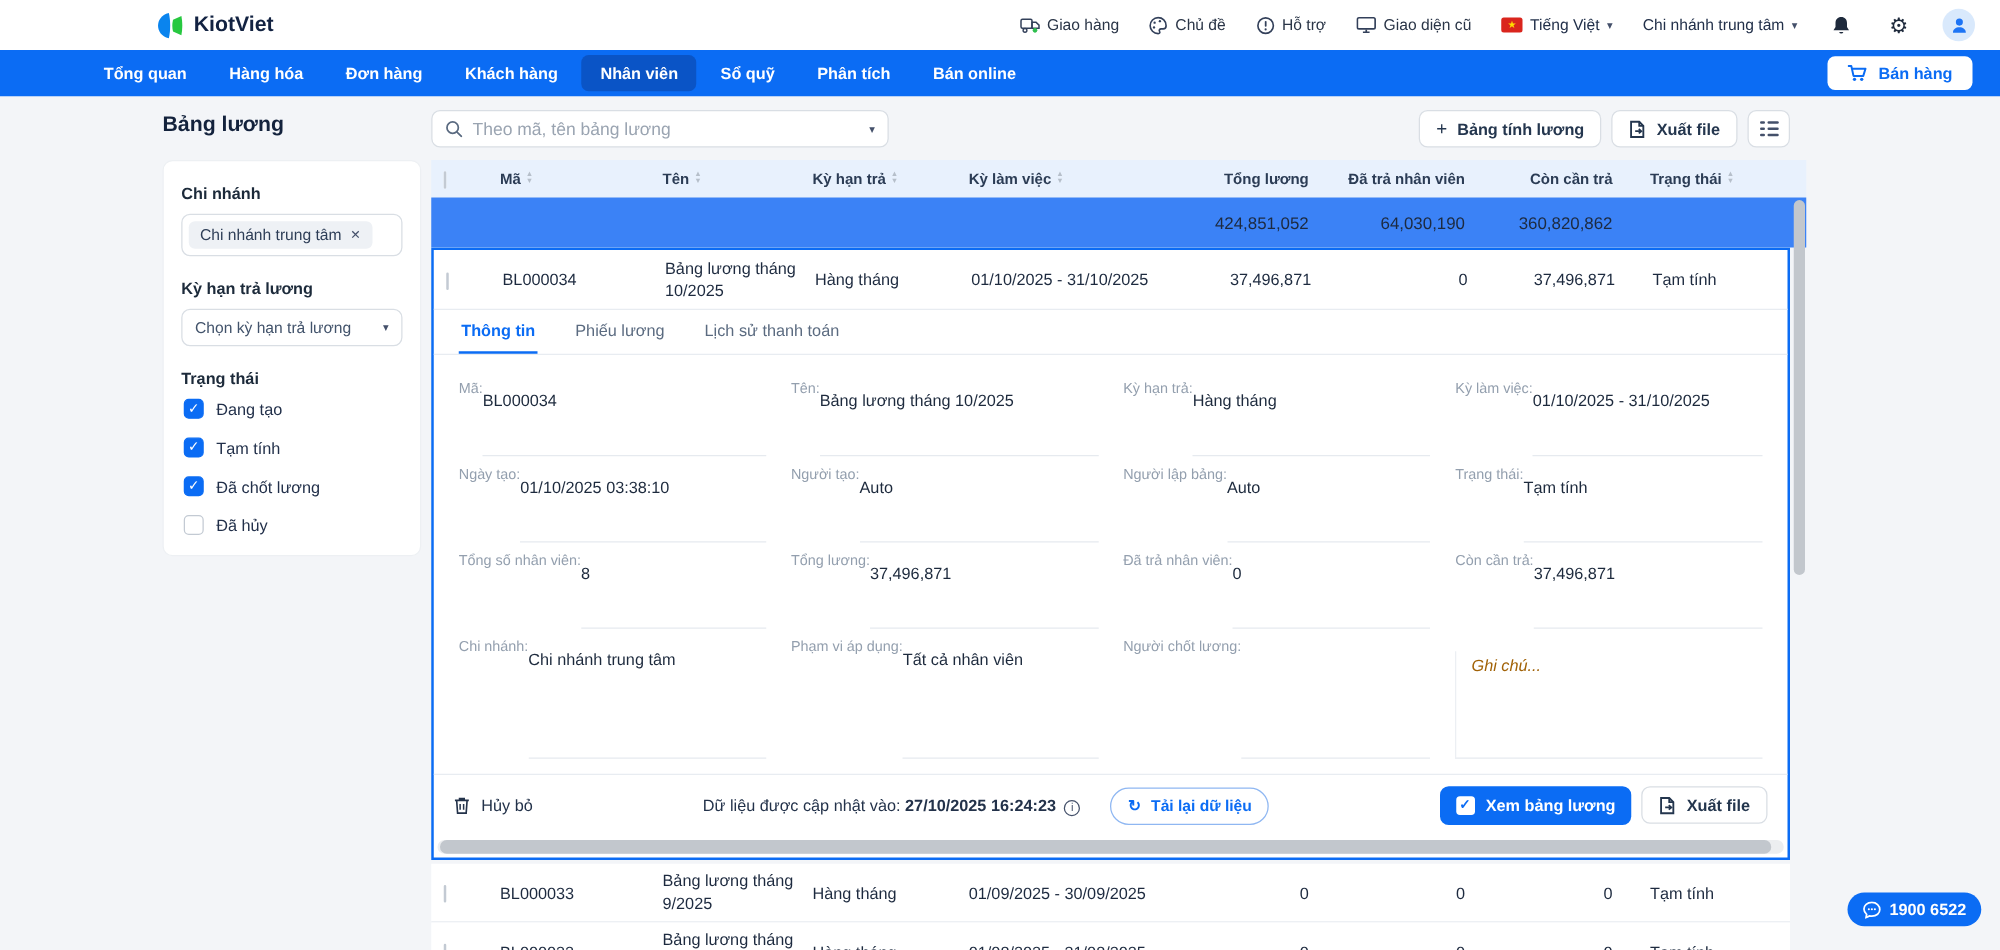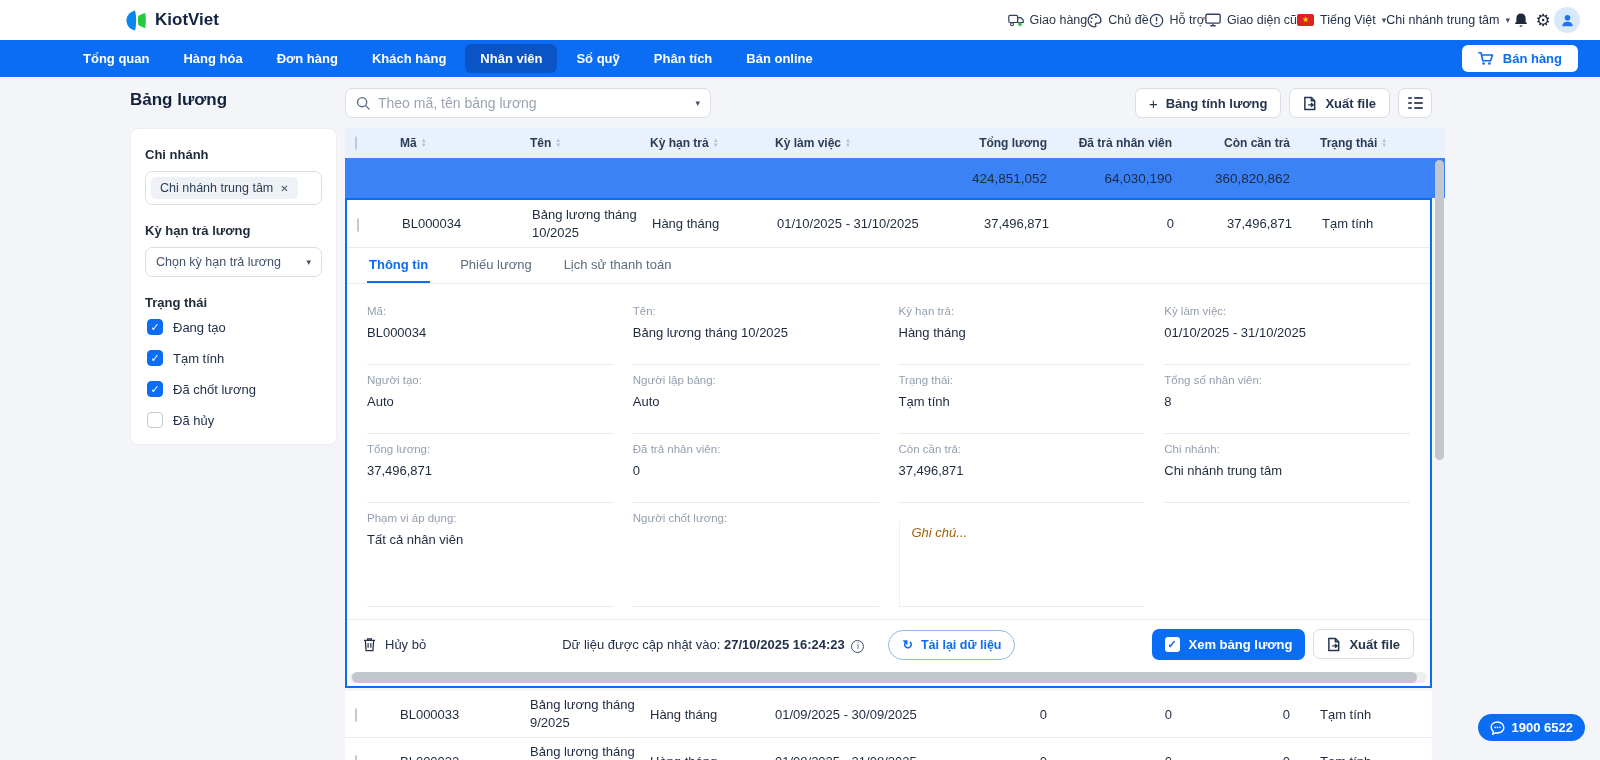--- a/index.html
+++ b/index.html
@@ -4,21 +4,21 @@
 <style>
   * { box-sizing: border-box; margin:0; padding:0; }
   html,body { background:#e9ebee; }
   .app{
     position:relative; width:1600px; height:760px; overflow:hidden;
     background:#f3f5f8; font-family:"Liberation Sans", sans-serif; color:#1c2a3a;
   }
   
   .topbar{position:absolute;top:0;left:0;right:0;height:40px;background:#fff;display:flex;align-items:center;padding:0 20px 0 125px;}
   .logo{display:flex;align-items:center;gap:7px;font-weight:bold;font-size:17px;color:#122241;}
-  .top-actions{margin-left:auto;display:flex;align-items:center;font-size:12.5px;color:#2a3547;}
+  .top-actions{margin-left:auto;display:flex;align-items:center;gap:24px;font-size:12.5px;color:#2a3547;}
   .shortcut{display:flex;align-items:center;gap:6px;cursor:pointer;}
   .shortcut svg{display:block;}
   .drop{display:flex;align-items:center;gap:6px;cursor:pointer;font-size:12.5px;color:#22304a;}
   .flag{width:17px;height:12px;background:#da251d;border-radius:2px;color:#ffde00;font-size:8px;line-height:12px;text-align:center;}
   .chev{font-size:9px;color:#44506a;}
   .iconbtn{width:22px;height:22px;display:flex;align-items:center;justify-content:center;cursor:pointer;color:#1e2a3c;}
   .gear-glyph{font-size:17px;line-height:1;color:#1e2a3c;}
   .avatar{width:26px;height:26px;border-radius:50%;background:#d9e9fc;display:flex;align-items:center;justify-content:center;cursor:pointer;}
   
   .navbar{position:absolute;top:40px;left:0;right:0;height:37px;background:#0b6cf4;display:flex;align-items:center;gap:4px;padding:0 22px 0 68px;}
@@ -66,21 +66,21 @@
   .sum-row{height:40px;background:#3b82f6;align-items:center;}
   .sum-row .cell{font-size:13.5px;}
   
   .panel{width:1087px;border:2px solid #0b6cf4;background:#fff;}
   .row-main{height:48px;align-items:center;border-bottom:1px solid #e8ecf1;cursor:pointer;}
   .name2{line-height:1.35;}
   .tabs{display:flex;gap:28px;padding:0 20px;height:36px;align-items:flex-start;border-bottom:1px solid #e8ecf1;font-size:13px;color:#5b6b80;}
   .tab{padding:9px 2px;cursor:pointer;border-bottom:2px solid transparent;height:100%;}
   .tab.active{color:#0b6cf4;font-weight:bold;border-bottom-color:#0b6cf4;}
   .detail-grid{padding:12px 20px 12px;display:grid;grid-template-columns:repeat(4,1fr);column-gap:20px;grid-auto-rows:minmax(69px,auto);}
-  .field{display:flex;flex-direction:column;padding-top:9px;}
+  .field{display:flex;flex-direction:row;padding-top:9px;}
   .f-lab{font-size:11.5px;color:#939fae;}
   .f-val{flex:1;font-size:13px;color:#1d2a3d;margin-top:8px;padding-bottom:9px;border-bottom:1px solid #e6eaef;min-height:16px;}
   .note{margin-top:9px;flex:1;border:0;border-left:1px solid #eceff3;border-bottom:1px solid #e6eaef;padding:4px 0 0 12px;font-size:13px;font-style:italic;color:#a16207;min-height:86px;}
   .panel-footer{border-top:1px solid #e8ecf1;height:50px;display:flex;align-items:center;padding:0 16px;font-size:13px;color:#23324a;}
   .cancel{display:flex;align-items:center;gap:9px;cursor:pointer;}
   .center-zone{flex:1;display:flex;align-items:center;justify-content:center;gap:24px;}
   .upd .b{font-weight:bold;}
   .info-i{display:inline-block;width:13px;height:13px;border:1px solid #44506a;border-radius:50%;font-size:9px;line-height:11px;text-align:center;color:#44506a;font-style:normal;margin-left:3px;}
   .reload-btn{border:1px solid #8fb7f2;color:#0b6cf4;border-radius:16px;height:30px;padding:0 13px;display:flex;align-items:center;gap:8px;font-size:12.5px;font-weight:bold;background:#fff;cursor:pointer;font-family:inherit;}
   .right-zone{display:flex;gap:8px;}
@@ -355,20 +355,24 @@
         <div class="field">
             <span class="f-lab">Kỳ hạn trả:</span>
             <span class="f-val">Hàng tháng</span>
           </div>
         <div class="field">
             <span class="f-lab">Kỳ làm việc:</span>
             <span class="f-val">01/10/2025 - 31/10/2025</span>
           </div>
 
         <div class="field">
+            <span class="f-lab">Ngày tạo:</span>
+            <span class="f-val">01/10/2025 03:38:10</span>
+          </div>
+        <div class="field">
             <span class="f-lab">Người tạo:</span>
             <span class="f-val">Auto</span>
           </div>
         <div class="field">
             <span class="f-lab">Người lập bảng:</span>
             <span class="f-val">Auto</span>
           </div>
         <div class="field">
             <span class="f-lab">Trạng thái:</span>
             <span class="f-val">Tạm tính</span>

